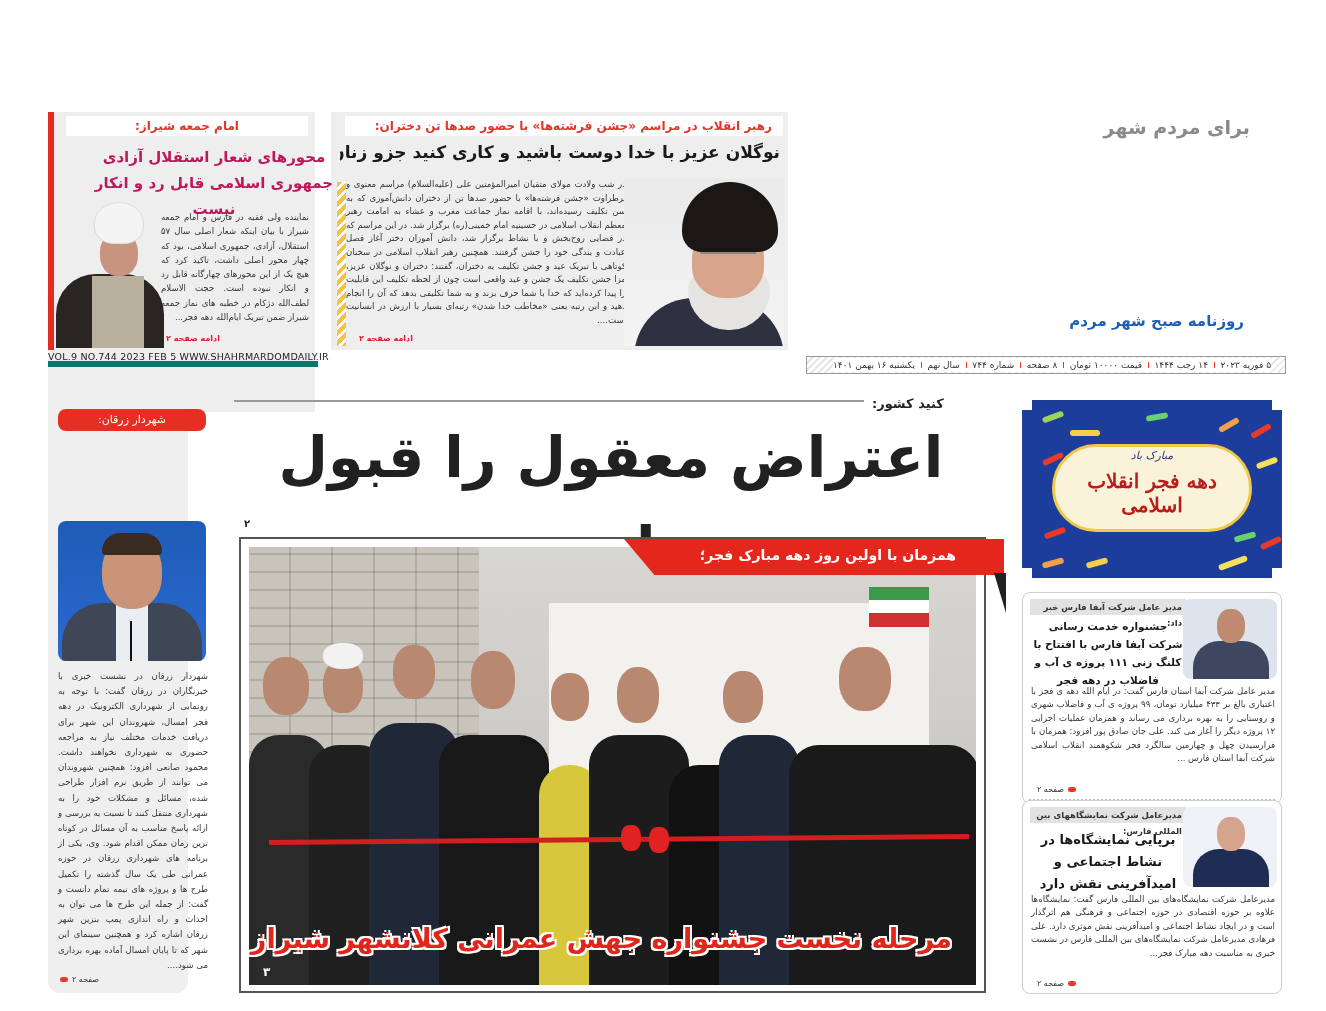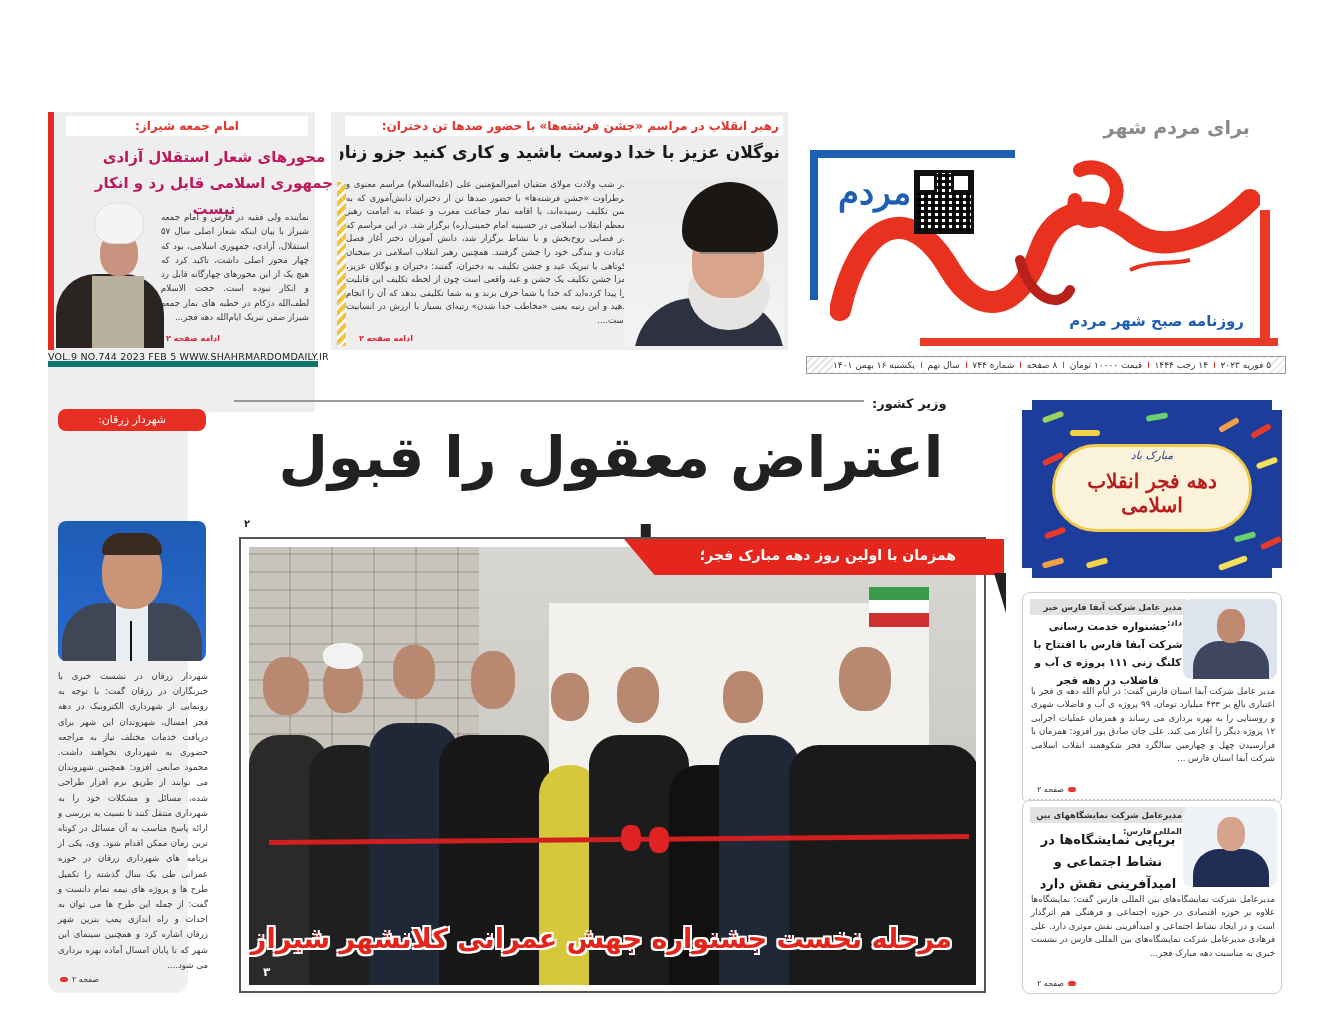--- a/index.html
+++ b/index.html
@@ -28,21 +28,21 @@
   .subtitle { position: absolute; right: 42px; top: 200px; font-size: 15px; font-weight: bold; color: #1e5fb3; }
   .dateline { position: absolute; left: 0; top: 244px; width: 480px; height: 18px; border: 1px solid #999;
               background: repeating-linear-gradient(135deg, #fff 0 3px, #e6e6e6 3px 5px); }
   .dateline-inner { position: absolute; left: 26px; right: 14px; top: 1px; height: 14px; background: #fff; font-size: 9px;
                     display: flex; flex-direction: row-reverse; align-items: center; gap: 6px; color: #333; white-space: nowrap; }
   .dateline-inner .sq { width: 7px; height: 6px; background: #e8392b; display: inline-block; }
 
   
   .top-story { left: 331px; top: 112px; width: 457px; height: 238px; background: #eeeeee; }
   .kicker-bar { position: absolute; left: 14px; top: 4px; width: 438px; height: 20px; background: #fff; border-radius: 2px;
-                font-size: 12px; font-weight: bold; color: #e2342a; padding-right: 4px; line-height: 20px; }
+                font-size: 12px; font-weight: bold; color: #e2342a; padding-right: 11px; line-height: 20px; }
   .top-headline { position: absolute; right: 8px; top: 30px; width: 440px; font-size: 17px; font-weight: bold; color: #1a1a1a; white-space: nowrap; overflow: hidden; }
   .top-body { position: absolute; right: 162px; top: 66px; width: 280px; font-size: 8.6px; line-height: 13.6px; color: #333; text-align: justify; }
   .top-more { position: absolute; left: 28px; top: 222px; font-size: 8px; font-weight: bold; color: #d23; }
   .yellow-stripe { position: absolute; left: 6px; top: 70px; width: 9px; height: 164px;
                    background: repeating-linear-gradient(135deg, #f5c242 0 4px, #fff 4px 7px); }
   .leader-photo { position: absolute; right: 4px; top: 66px; width: 160px; height: 168px; overflow: hidden; }
   .leader-photo .bg { position: absolute; inset: 0; background: linear-gradient(180deg, #eaeaea, #f4f4f4); }
   .leader-photo .turban { position: absolute; left: 58px; top: 4px; width: 96px; height: 70px; border-radius: 48px 48px 20px 20px; background: #1a1715; }
   .leader-photo .face { position: absolute; left: 68px; top: 52px; width: 72px; height: 68px; border-radius: 40% 40% 45% 45%; background: #d8a48c; }
   .leader-photo .beard { position: absolute; left: 64px; top: 92px; width: 82px; height: 60px; border-radius: 20px 20px 40px 40px; background: #e6e4e2; }
@@ -125,34 +125,20 @@
   .nb-photo .suit { position: absolute; left: 10px; top: 42px; width: 76px; height: 44px; border-radius: 26px 26px 0 0; background: #3e4660; }
   .nb-body { position: absolute; left: 8px; right: 6px; top: 92px; font-size: 8.6px; line-height: 13.4px; color: #333; text-align: justify; }
   .nb-more { position: absolute; left: 14px; font-size: 8px; color: #333; display: flex; align-items: center; gap: 4px; }
   .dots { position: absolute; left: 6px; right: 6px; height: 0; border-top: 2px dotted #bbb; }
 </style>
 </head>
 <body>
 
 <div class="abs masthead">
   <div class="tagline rtl">برای مردم شهر</div>
-  <div class="logo-frame">
-    <div class="blue-top"></div>
-    <div class="blue-left"></div>
-    <div class="red-right"></div>
-    <div class="red-bottom"></div>
-    <svg class="logo-script" viewBox="0 0 430 170">
-      <path d="M10 150 C 30 60, 80 40, 120 110 C 150 160, 190 150, 210 90 C 225 50, 260 40, 300 70 C 330 95, 380 80, 420 40" stroke="#e8321f" stroke-width="22" fill="none" stroke-linecap="round"></path>
-      <path d="M250 10 C 270 0, 300 20, 280 50 C 265 70, 240 60, 245 40" stroke="#e8321f" stroke-width="14" fill="none" stroke-linecap="round"></path>
-      <path d="M300 110 C 320 100, 340 105, 360 100" stroke="#e8321f" stroke-width="4" fill="none"></path>
-      <path d="M190 100 C 200 140, 230 150, 240 130" stroke="#b8201a" stroke-width="10" fill="none" stroke-linecap="round"></path>
-    </svg>
-    <div class="mardom-mark">مردم</div>
-    <div class="qr"></div>
-  </div>
   <div class="subtitle rtl">روزنامه صبح شهر مردم</div>
   <div class="dateline">
     <div class="dateline-inner rtl">
       <span>یکشنبه ۱۶ بهمن ۱۴۰۱</span>
       <span class="sq"></span>
       <span>سال نهم</span>
       <span class="sq"></span>
       <span>شماره ۷۴۴</span>
       <span class="sq"></span>
       <span>۸ صفحه</span>
@@ -207,21 +193,21 @@
     <div class="mic"></div>
   </div>
   <div class="z-body rtl">شهردار زرقان در نشست خبری با خبرنگاران در زرقان گفت: با توجه به رونمایی از شهرداری الکترونیک در دهه فجر امسال، شهروندان این شهر برای دریافت خدمات مختلف نیاز به مراجعه حضوری به شهرداری نخواهند داشت. محمود صانعی افزود: همچنین شهروندان می توانند از طریق نرم افزار طراحی شده، مسائل و مشکلات خود را به شهرداری منتقل کنند تا نسبت به بررسی و ارائه پاسخ مناسب به آن مسائل در کوتاه ترین زمان ممکن اقدام شود. وی، یکی از برنامه های شهرداری زرقان در حوزه عمرانی طی یک سال گذشته را تکمیل طرح ها و پروژه های نیمه تمام دانست و گفت: از جمله این طرح ها می توان به احداث و راه اندازی پمپ بنزین شهر زرقان اشاره کرد و همچنین سینمای این شهر که تا پایان امسال آماده بهره برداری می شود....</div>
   <div class="z-more">
     <span class="reddot"></span>
     <span>صفحه ۲</span>
   </div>
 </div>
 
 <div class="abs main-rule"></div>
-<div class="abs main-kicker rtl">وزیر کشور:</div>
+<div class="abs main-kicker rtl">کنید کشور:</div>
 <div class="abs main-headline rtl">اعتراض معقول را قبول داریم</div>
 <div class="abs page-num-2">۲</div>
 
 <div class="abs photo-frame">
   <div class="ceremony">
     <div class="wall"></div>
     <div class="banner"></div>
     <div class="flag"></div>
 
     <div class="person" style="left:0;width:80px;height:250px;background:#2a2a2a"></div>

